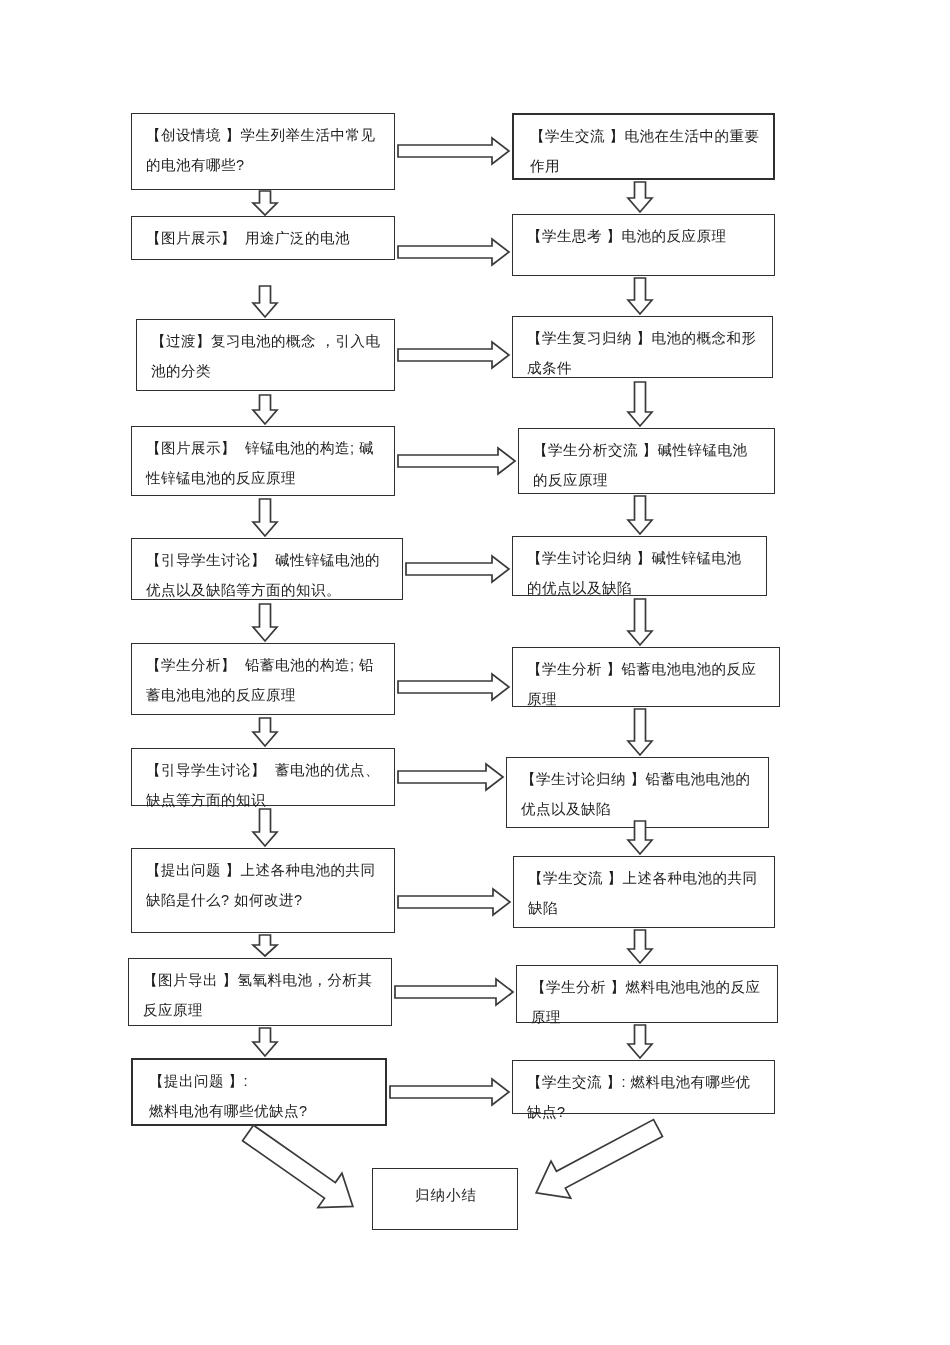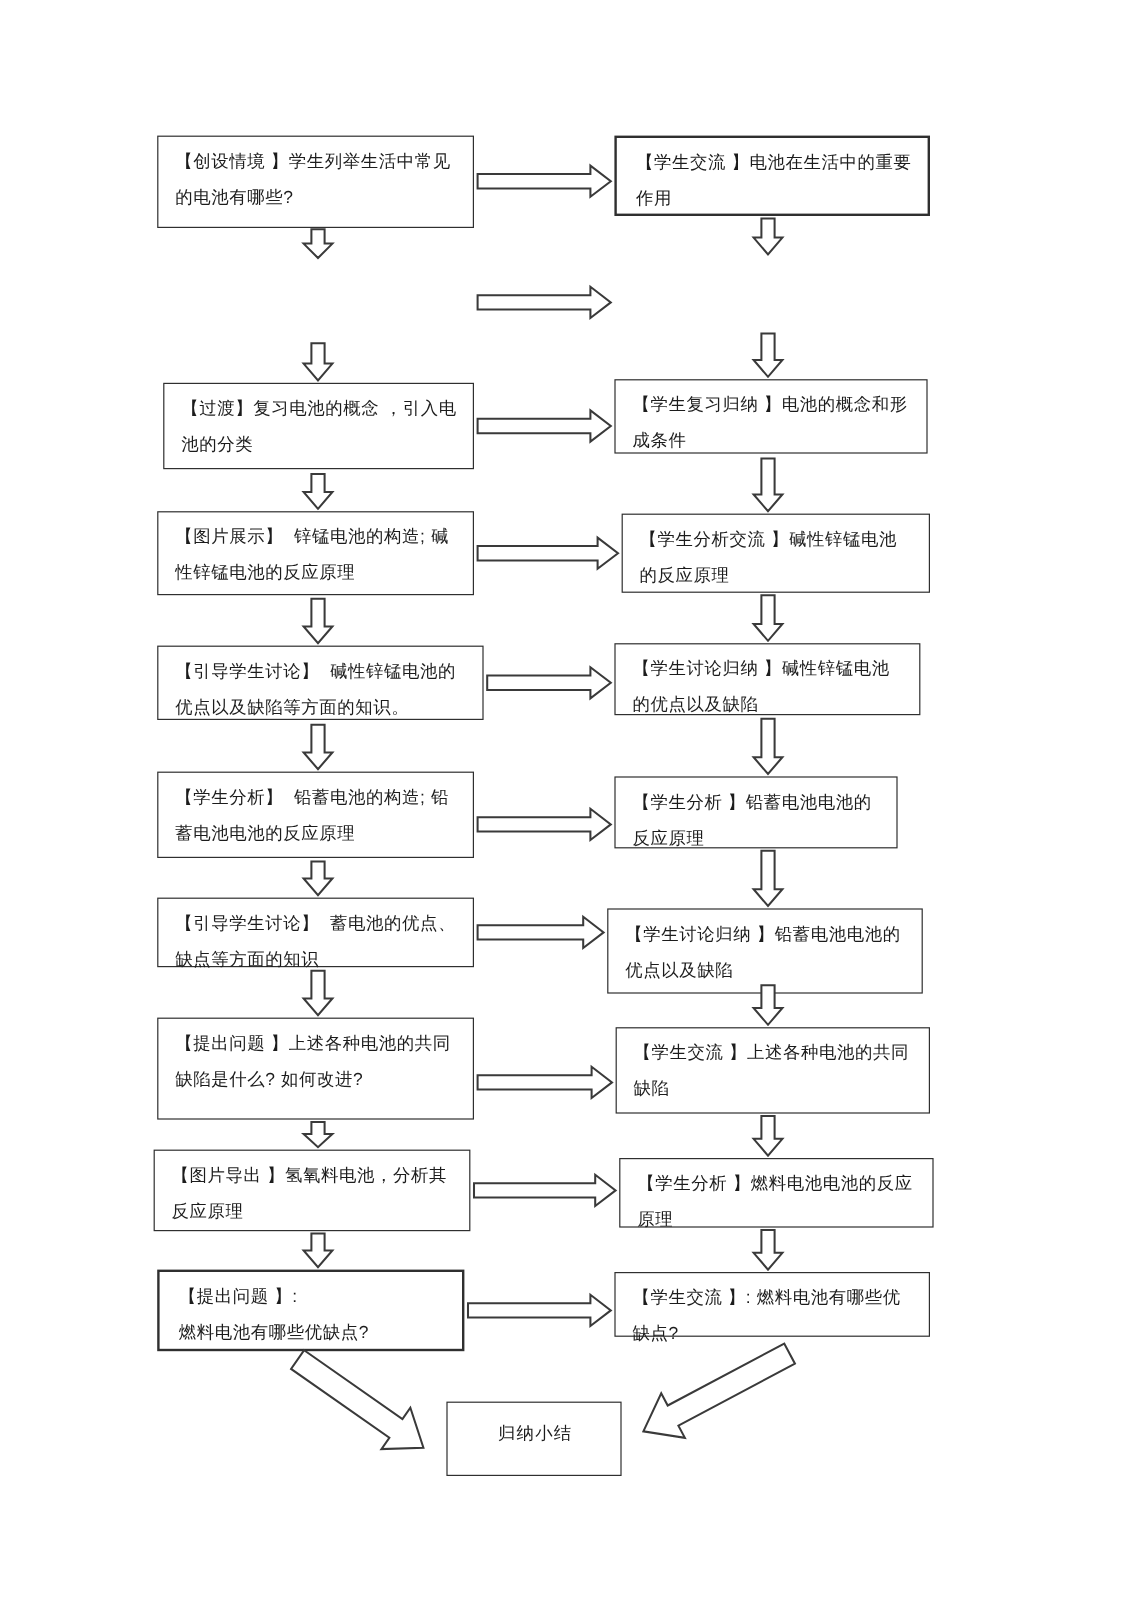--- a/index.html
+++ b/index.html
@@ -26,35 +26,37 @@
     letter-spacing:1px;
   }
   .arrow{position:absolute;overflow:visible;display:block;}
 </style>
 </head>
 <body>
 
 <div class="canvas">
 
   <div class="box" style="left:131px;top:113px;width:264px;height:77px">【创设情境 】学生列举生活中常见的电池有哪些?</div>
+  <div class="box" style="left:131px;top:216px;width:264px;height:44px">【图片展示】  用途广泛的电池</div>
   <div class="box" style="left:136px;top:319px;width:259px;height:72px">【过渡】复习电池的概念 ，引入电池的分类</div>
   <div class="box" style="left:131px;top:426px;width:264px;height:70px">【图片展示】  锌锰电池的构造; 碱性锌锰电池的反应原理</div>
   <div class="box" style="left:131px;top:538px;width:272px;height:62px">【引导学生讨论】  碱性锌锰电池的优点以及缺陷等方面的知识。</div>
   <div class="box" style="left:131px;top:643px;width:264px;height:72px">【学生分析】  铅蓄电池的构造; 铅蓄电池电池的反应原理</div>
   <div class="box" style="left:131px;top:748px;width:264px;height:58px">【引导学生讨论】  蓄电池的优点、缺点等方面的知识</div>
   <div class="box" style="left:131px;top:848px;width:264px;height:85px">【提出问题 】上述各种电池的共同缺陷是什么? 如何改进?</div>
   <div class="box" style="left:128px;top:958px;width:264px;height:68px">【图片导出 】氢氧料电池，分析其反应原理</div>
   <div class="box bold" style="left:131px;top:1058px;width:256px;height:68px">【提出问题 】:
 燃料电池有哪些优缺点?</div>
 
   <div class="box bold" style="left:512px;top:113px;width:263px;height:67px">【学生交流 】电池在生活中的重要作用</div>
+  <div class="box" style="left:512px;top:214px;width:263px;height:62px">【学生思考 】电池的反应原理</div>
   <div class="box" style="left:512px;top:316px;width:261px;height:62px">【学生复习归纳 】电池的概念和形成条件</div>
   <div class="box" style="left:518px;top:428px;width:257px;height:66px">【学生分析交流 】碱性锌锰电池的反应原理</div>
   <div class="box" style="left:512px;top:536px;width:255px;height:60px">【学生讨论归纳 】碱性锌锰电池的优点以及缺陷</div>
-  <div class="box" style="left:512px;top:647px;width:236px;height:60px">【学生分析 】铅蓄电池电池的反应原理</div>
+  <div class="box" style="left:512px;top:647px;width:268px;height:60px">【学生分析 】铅蓄电池电池的反应原理</div>
   <div class="box" style="left:506px;top:757px;width:263px;height:71px">【学生讨论归纳 】铅蓄电池电池的优点以及缺陷</div>
   <div class="box" style="left:513px;top:856px;width:262px;height:72px">【学生交流 】上述各种电池的共同缺陷</div>
   <div class="box" style="left:516px;top:965px;width:262px;height:58px">【学生分析 】燃料电池电池的反应原理</div>
   <div class="box" style="left:512px;top:1060px;width:263px;height:54px">【学生交流 】: 燃料电池有哪些优缺点?</div>
 
   <div class="box center" style="left:372px;top:1168px;width:146px;height:62px">归纳小结</div>
 
   <svg class="arrow" style="left:398px;top:138px" viewBox="0 0 111 26" width="111" height="26">
       <polygon points="0,7 94,7 94,0 111,13 94,26 94,19 0,19" fill="#ffffff" stroke="#3a3a3a" stroke-width="1.7" stroke-linejoin="miter"></polygon>
     </svg>

